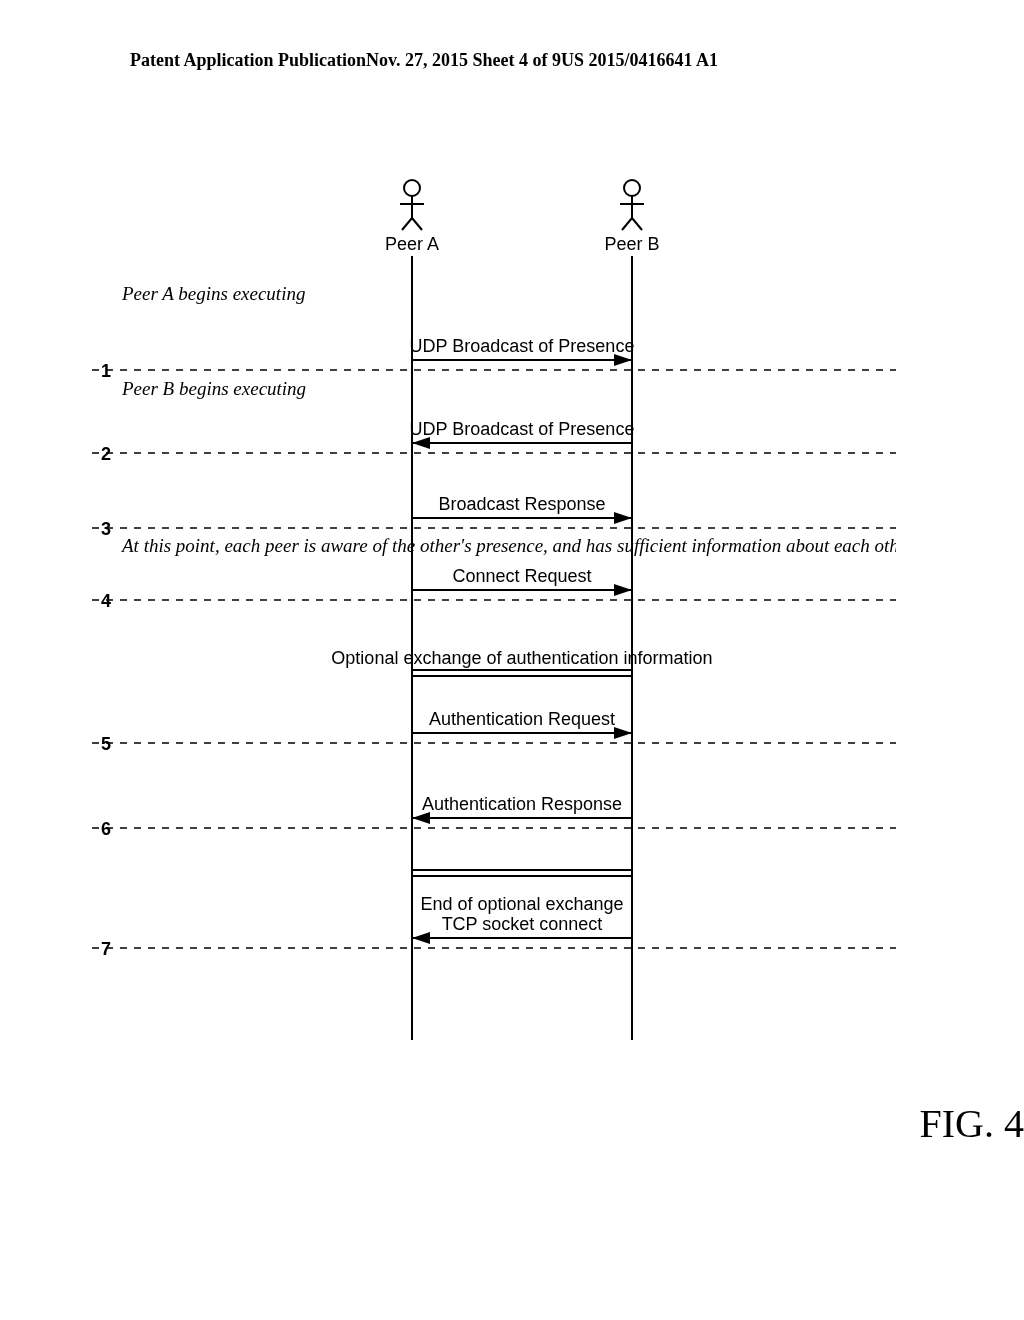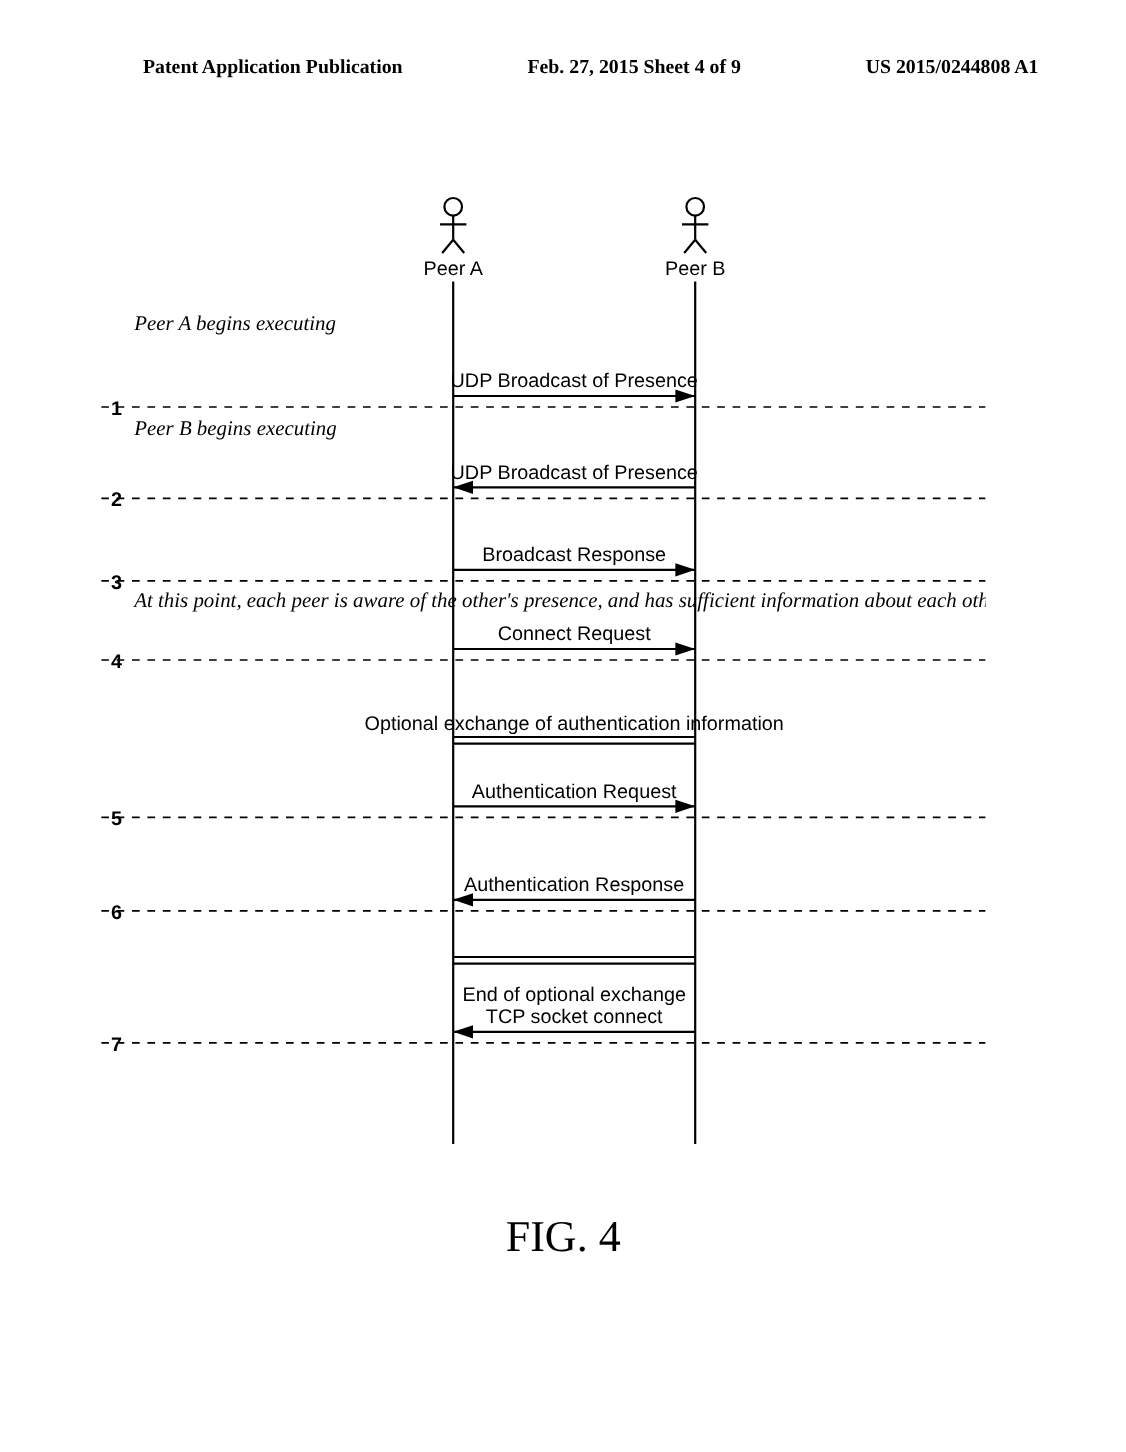--- a/index.html
+++ b/index.html
@@ -6,21 +6,20 @@
     margin: 0;
     padding: 0;
     background: #ffffff;
     font-family: "Times New Roman", serif;
     width: 1024px;
     height: 1320px;
     position: relative;
   }
   .page-header {
     display: flex;
-    justify-content: space-between;
     font-size: 18px;
     font-weight: bold;
     padding: 50px 80px 0 130px;
   }
   .figure-area {
     position: absolute;
     top: 170px;
     left: 92px;
     width: 804px;
     height: 920px;
@@ -29,32 +28,32 @@
     width: 100%;
     height: 100%;
   }
   .seq-label-sans  { font-family: Arial, Helvetica, sans-serif; font-size: 18px; }
   .seq-label-italic-serif { font-family: "Times New Roman", serif; font-style: italic; font-size: 19px; }
   .seq-step-number { font-family: Arial, Helvetica, sans-serif; font-size: 18px; font-weight: bold; }
   .figure-caption {
     position: absolute;
     top: 1100px;
     width: 1024px;
-    text-align: center;
+    text-align: right;
     font-family: "Times New Roman", serif;
     font-size: 40px;
   }
 </style>
 </head>
 <body>
 
 <div class="page-header">
   <span>Patent Application Publication</span>
-  <span>Feb. 27, 2015  Sheet 4 of 9</span>
-  <span>US 2015/0244808 A1</span>
+  <span>Nov. 27, 2015  Sheet 4 of 9</span>
+  <span>US 2015/0416641 A1</span>
 </div>
 
 <div class="figure-area">
 <svg viewBox="0 0 804 920">
   <defs>
     <marker id="ah" markerWidth="10" markerHeight="10" refX="9" refY="5" orient="auto">
       <path d="M0,2 L9,5 L0,8 Z" fill="#000"></path>
     </marker>
   </defs>
 

